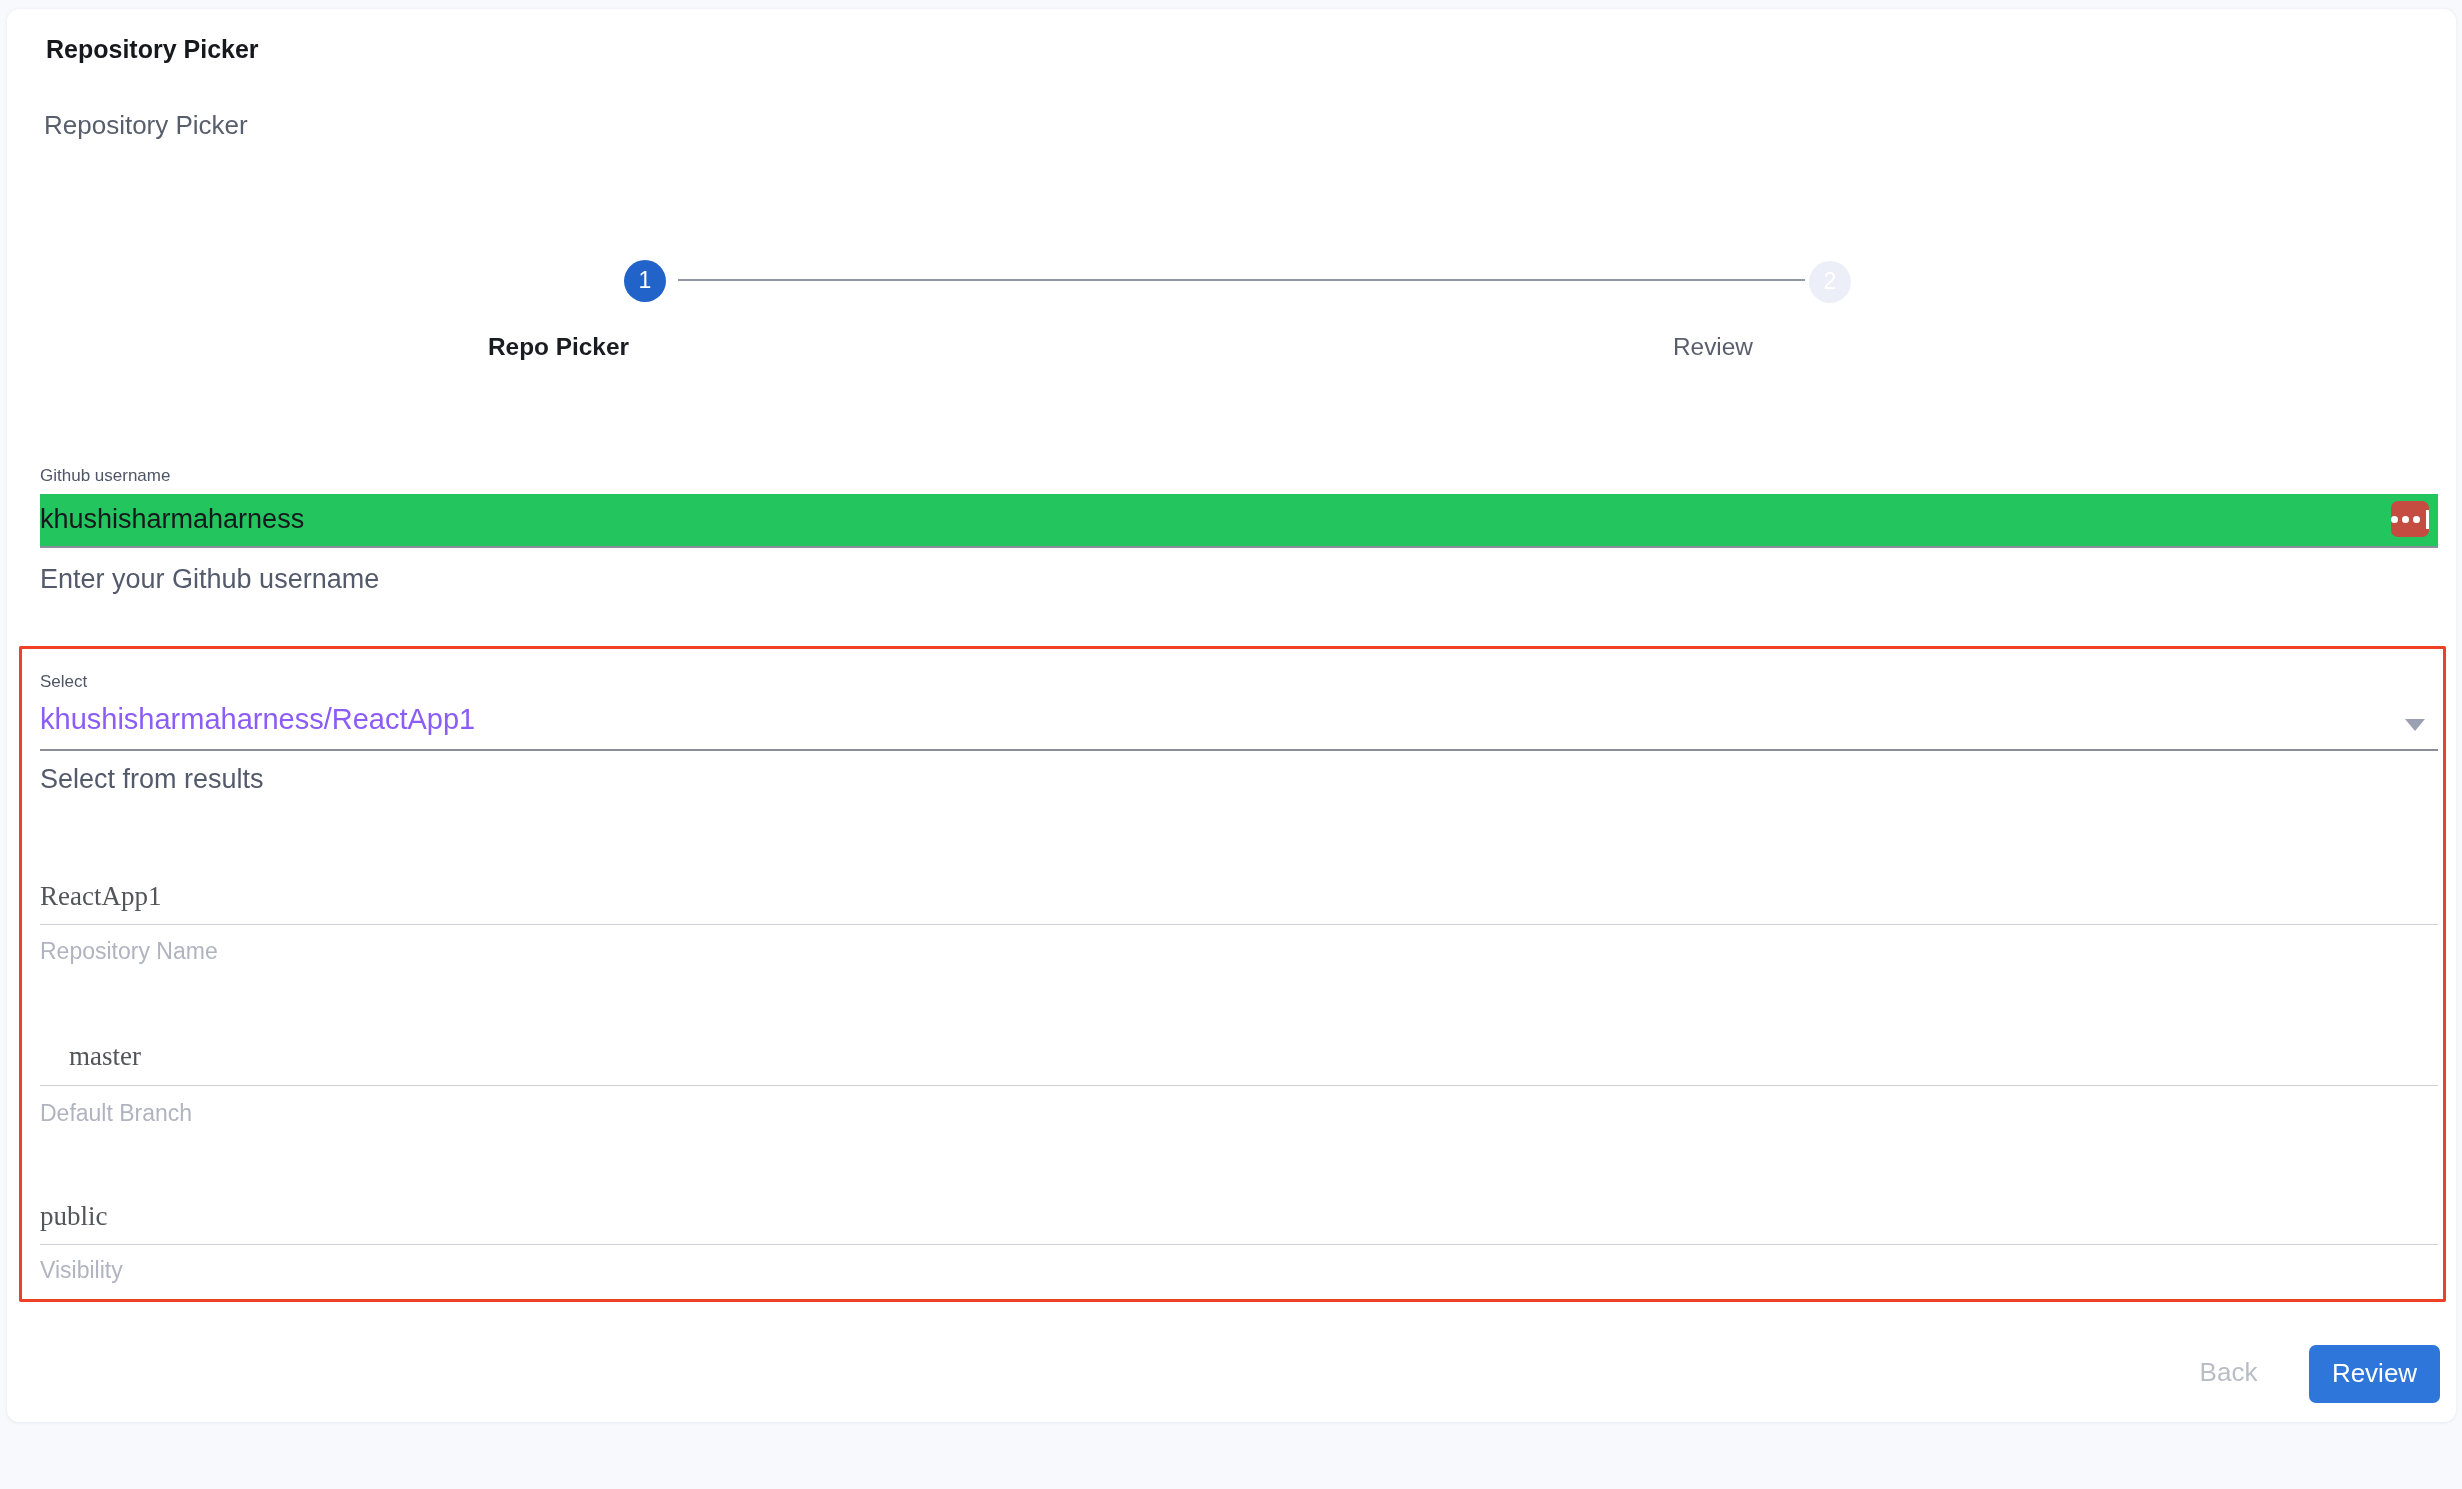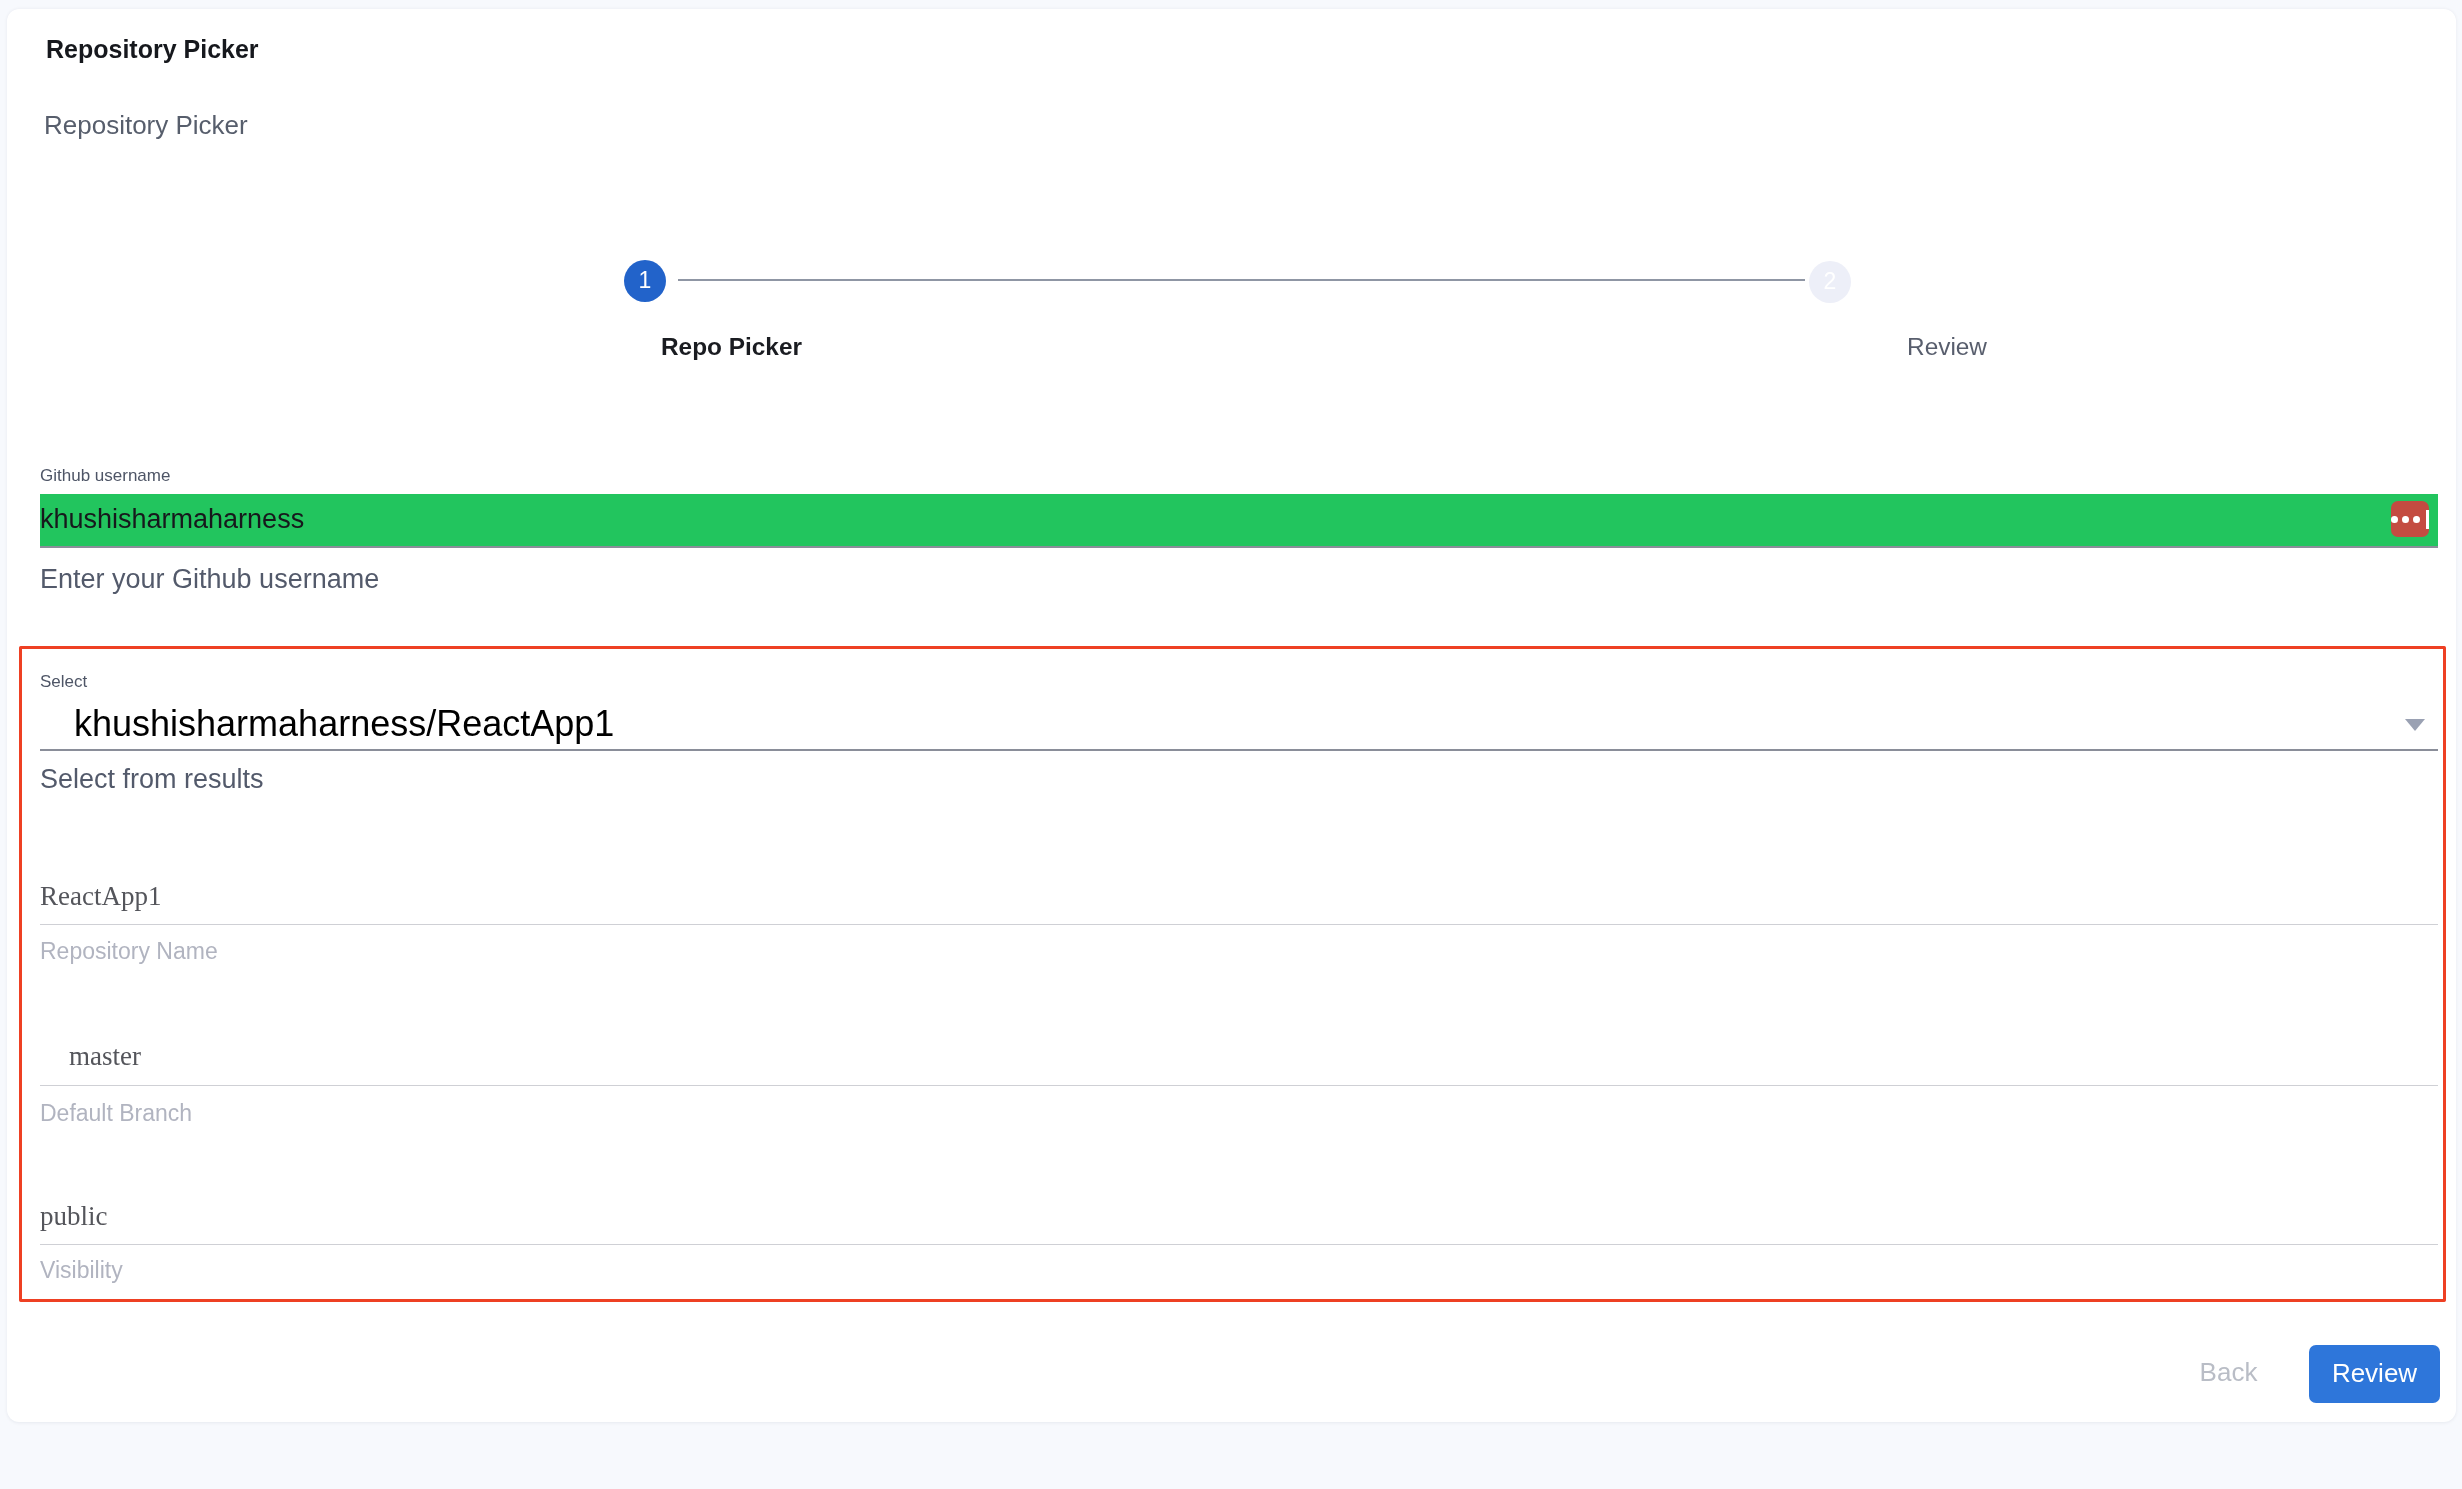--- a/index.html
+++ b/index.html
@@ -18,21 +18,21 @@
   }
   .abs{position:absolute;}
   .page-title{left:39px;top:26px;font-size:25px;font-weight:700;color:#16181d;}
   .page-subtitle{left:37px;top:101px;font-size:26px;font-weight:400;color:#575e6c;}
 
   
   .step-circle{width:42px;height:42px;border-radius:50%;display:flex;align-items:center;justify-content:center;font-size:23px;}
   .step-1{left:617px;top:251px;background:#2263ca;color:#ffffff;}
   .step-2{left:1802px;top:252px;background:#edeff8;color:#ffffff;}
   .step-connector{left:671px;top:270px;width:1127px;height:2.6px;background:#8f96a4;}
-  .step-label{width:314px;text-align:right;top:324px;font-size:24.4px;}
+  .step-label{width:314px;text-align:left;top:324px;font-size:24.4px;}
   .step-label-1{left:481px;font-weight:700;color:#1a1c21;}
   .step-label-2{left:1666px;font-weight:400;color:#585e6d;}
 
   
   .field-label{font-size:17px;color:#4e5566;}
   .field-helper{font-size:27px;color:#535a6b;}
   .muted-helper{font-size:23px;color:#b1b4c0;text-align:right;}
   .username-label{left:33px;top:457px;}
   .username-wrap{
     left:33px;top:485px;width:2398px;height:54px;
@@ -51,21 +51,21 @@
   .lp-dot{width:7px;height:7px;border-radius:50%;background:#ffffff;}
   .lp-bar{width:3.5px;height:19px;background:#ffffff;margin-left:1.7px;}
   .username-helper{left:33px;top:555px;}
 
   
   .red-box{
     left:12.2px;top:637px;width:2427px;height:656px;
     border:3.5px solid #ee4023;box-sizing:border-box;border-radius:1.7px;
   }
   .select-label{left:33px;top:663px;}
-  .select-value{left:33px;top:694px;font-size:36px;color:#000000;margin-left:34px;}
+  .select-value{left:33px;top:694px;font-size:29px;color:#8b5cf6;}
   .select-caret{
     left:2398px;top:710px;width:0;height:0;cursor:pointer;
     border-left:10.5px solid transparent;border-right:10.5px solid transparent;
     border-top:12.2px solid #9aa1b3;
   }
   .select-underline{left:33px;top:740px;width:2398px;height:2.6px;background:#8a8e99;}
   .select-helper{left:33px;top:755px;}
 
   .ro-value{font-size:27px;color:#54555b;left:33px;font-family:Liberation Serif, serif;}
   .ro-underline{left:33px;width:2398px;height:1.7px;background:#cfd0d5;}

